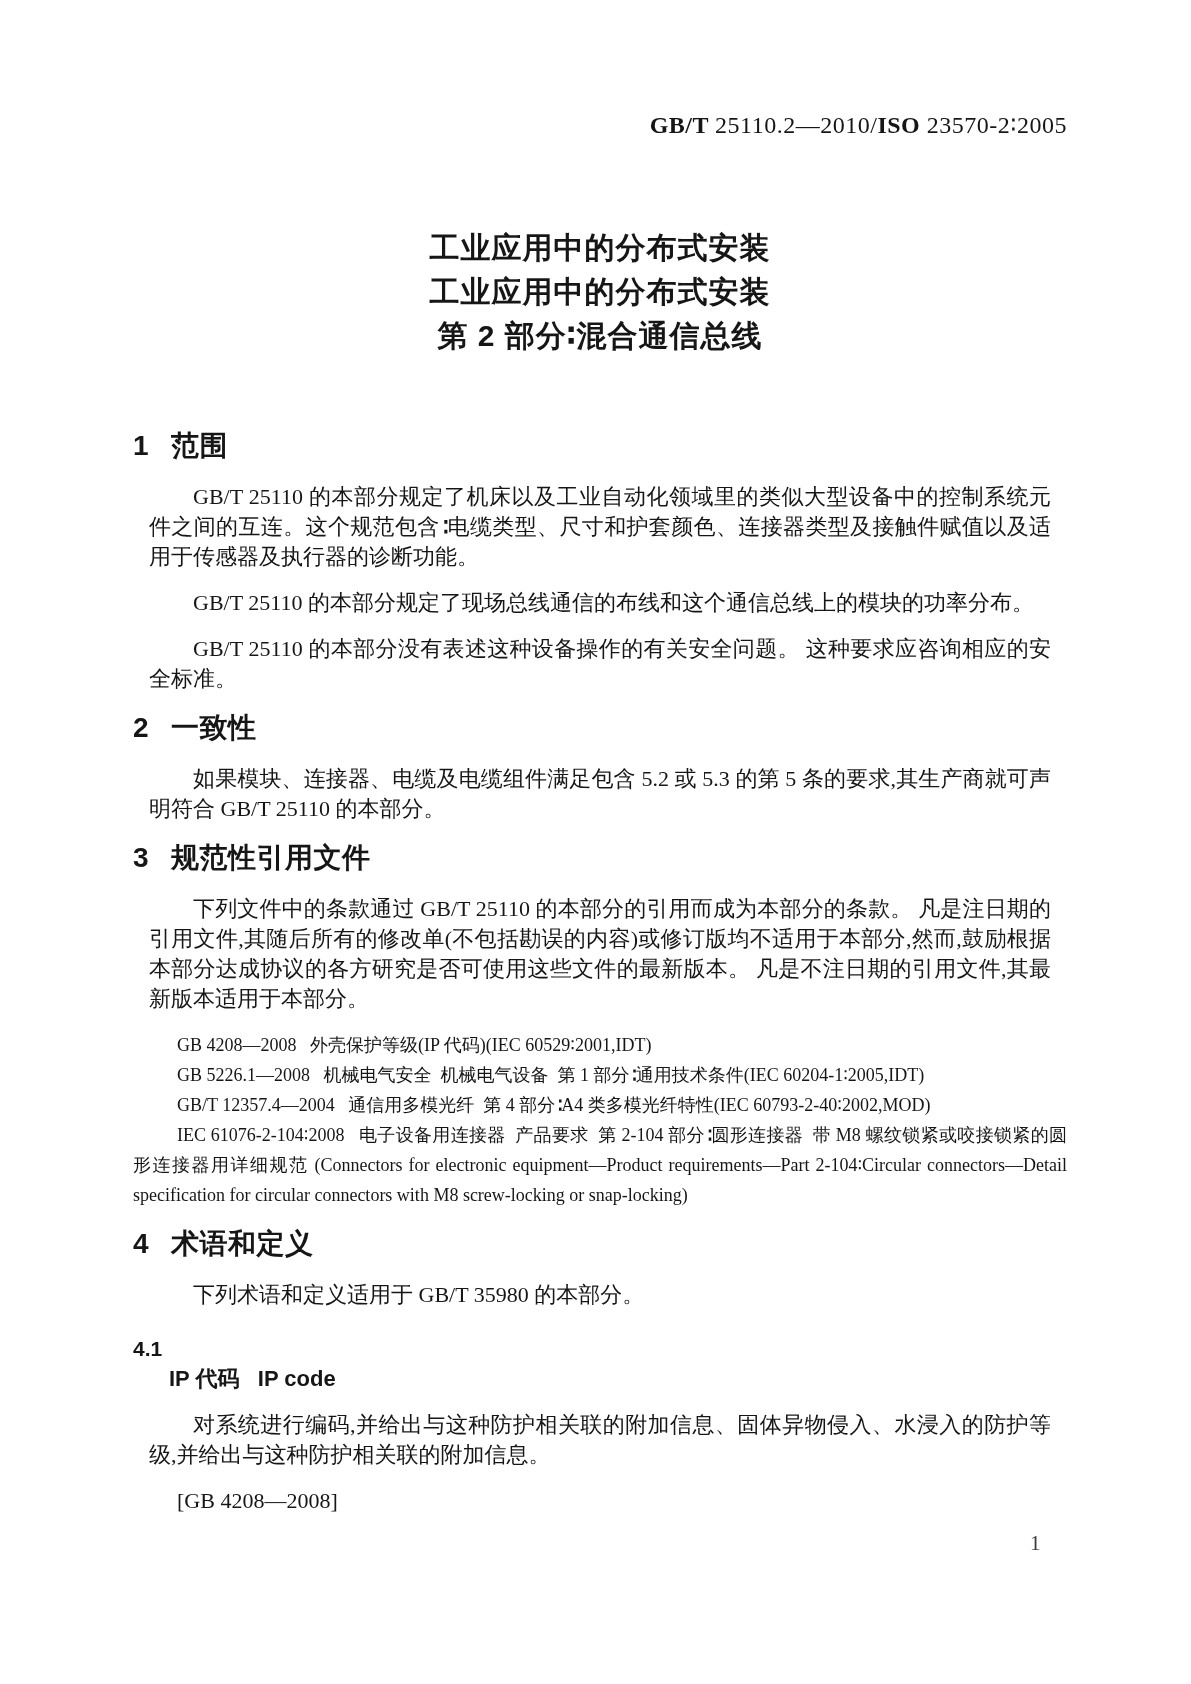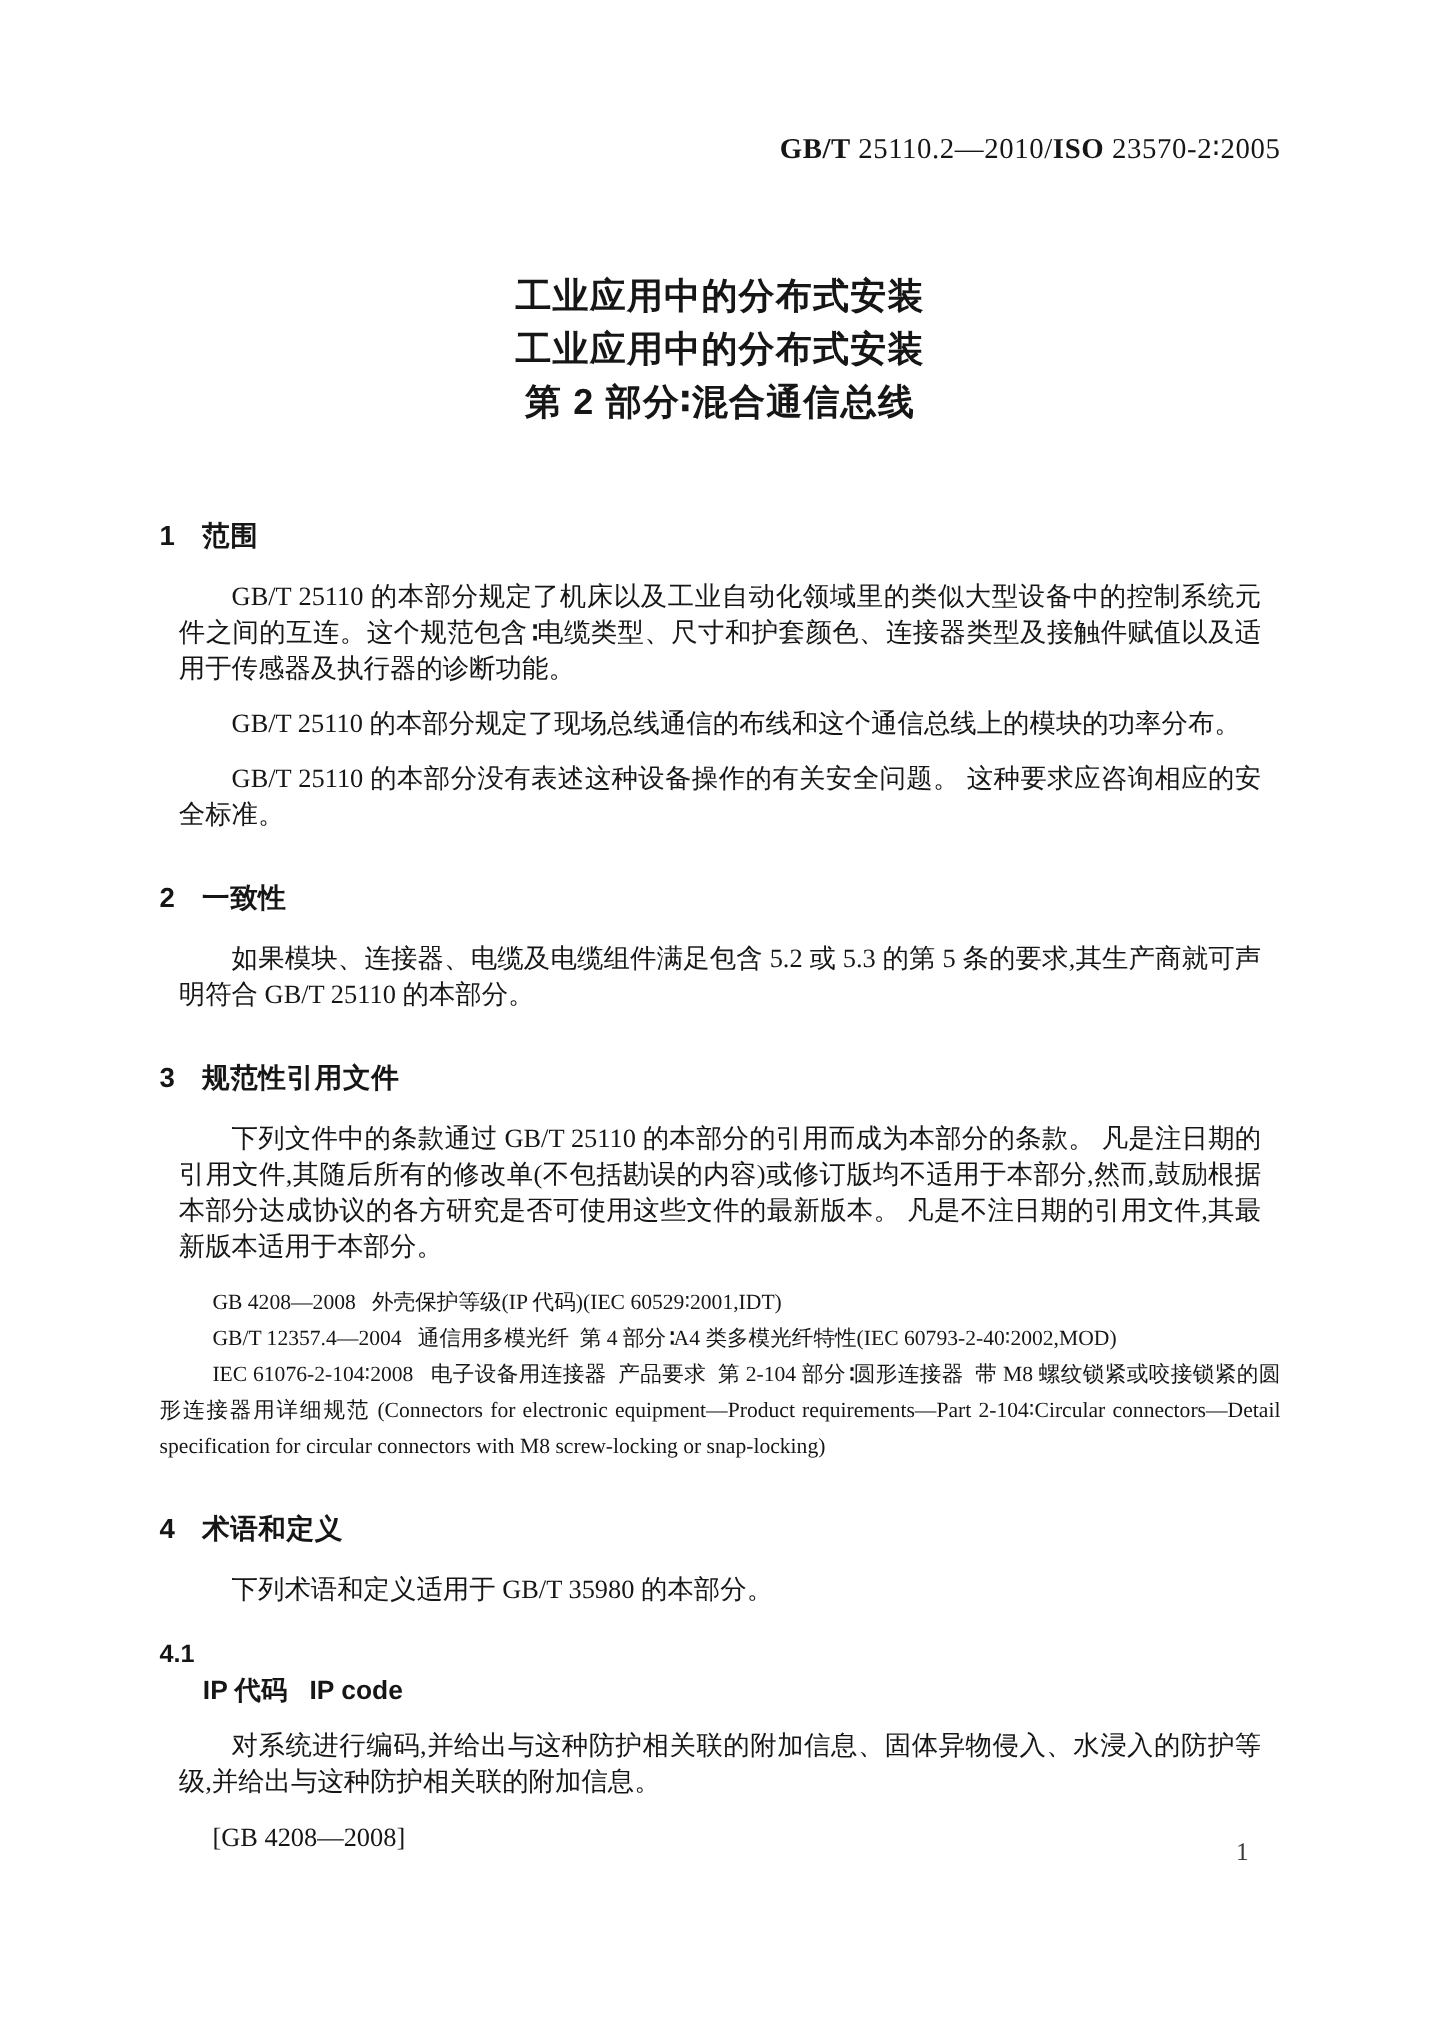--- a/index.html
+++ b/index.html
@@ -33,24 +33,24 @@
     margin-top: 86px;
     margin-bottom: 74px;
     text-align: center;
     font-family: "Liberation Sans", "DejaVu Sans", sans-serif;
     font-weight: bold;
     font-size: 30px;
     line-height: 44px;
     letter-spacing: 1px;
   }
   h2.sec {
-    margin: 40px 0 22px 0;
+    margin: 20px 0 22px 0;
     font-family: "Liberation Sans", "DejaVu Sans", sans-serif;
     font-weight: bold;
-    font-size: 23px;
+    font-size: 28px;
     line-height: 28px;
     letter-spacing: 0.5px;
   }
   h2.sec .t {
     margin-left: 22px;
   }
   .body-p {
     margin: 16px;
     font-size: 22px;
     line-height: 30px;
@@ -110,20 +110,21 @@
   <p class="body-p">GB/T 25110 的本部分规定了机床以及工业自动化领域里的类似大型设备中的控制系统元件之间的互连。这个规范包含∶电缆类型、尺寸和护套颜色、连接器类型及接触件赋值以及适用于传感器及执行器的诊断功能。</p>
   <p class="body-p">GB/T 25110 的本部分规定了现场总线通信的布线和这个通信总线上的模块的功率分布。</p>
   <p class="body-p">GB/T 25110 的本部分没有表述这种设备操作的有关安全问题。 这种要求应咨询相应的安全标准。</p>
 
   <h2 class="sec"><span class="n">2</span><span class="t">一致性</span></h2>
   <p class="body-p">如果模块、连接器、电缆及电缆组件满足包含 5.2 或 5.3 的第 5 条的要求,其生产商就可声明符合 GB/T 25110 的本部分。</p>
 
   <h2 class="sec"><span class="n">3</span><span class="t">规范性引用文件</span></h2>
   <p class="body-p">下列文件中的条款通过 GB/T 25110 的本部分的引用而成为本部分的条款。 凡是注日期的引用文件,其随后所有的修改单(不包括勘误的内容)或修订版均不适用于本部分,然而,鼓励根据本部分达成协议的各方研究是否可使用这些文件的最新版本。 凡是不注日期的引用文件,其最新版本适用于本部分。</p>
   <p class="ref-p">GB 4208—2008&nbsp;&nbsp;&nbsp;外壳保护等级(IP 代码)(IEC 60529∶2001,IDT)</p>
+  <p class="ref-p">GB 5226.1—2008&nbsp;&nbsp;&nbsp;机械电气安全&nbsp;&nbsp;机械电气设备&nbsp;&nbsp;第 1 部分∶通用技术条件(IEC 60204-1∶2005,IDT)</p>
   <p class="ref-p">GB/T 12357.4—2004&nbsp;&nbsp;&nbsp;通信用多模光纤&nbsp;&nbsp;第 4 部分∶A4 类多模光纤特性(IEC 60793-2-40∶2002,MOD)</p>
   <p class="ref-p">IEC 61076-2-104∶2008&nbsp;&nbsp;&nbsp;电子设备用连接器&nbsp;&nbsp;产品要求&nbsp;&nbsp;第 2-104 部分∶圆形连接器&nbsp;&nbsp;带 M8 螺纹锁紧或咬接锁紧的圆形连接器用详细规范 (Connectors for electronic equipment—Product requirements—Part 2-104∶Circular connectors—Detail specification for circular connectors with M8 screw-locking or snap-locking)</p>
 
   <h2 class="sec"><span class="n">4</span><span class="t">术语和定义</span></h2>
   <p class="body-p">下列术语和定义适用于 GB/T 35980 的本部分。</p>
   <p class="sub-num">4.1</p>
   <p class="term-line">IP 代码&nbsp;&nbsp;&nbsp;IP code</p>
   <p class="body-p">对系统进行编码,并给出与这种防护相关联的附加信息、固体异物侵入、水浸入的防护等级,并给出与这种防护相关联的附加信息。</p>
   <p class="source-p">[GB 4208—2008]</p>
 

